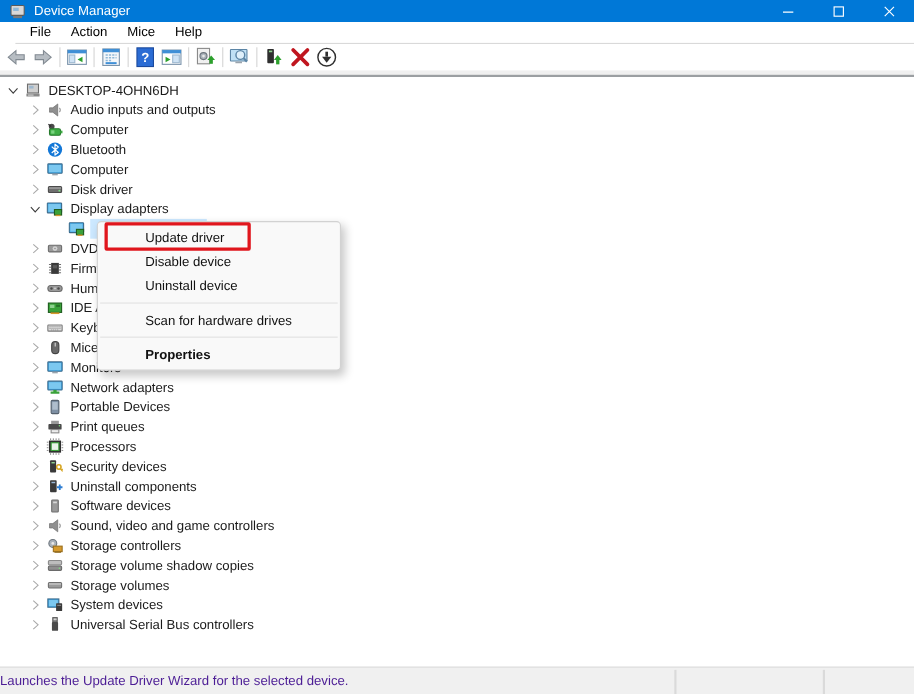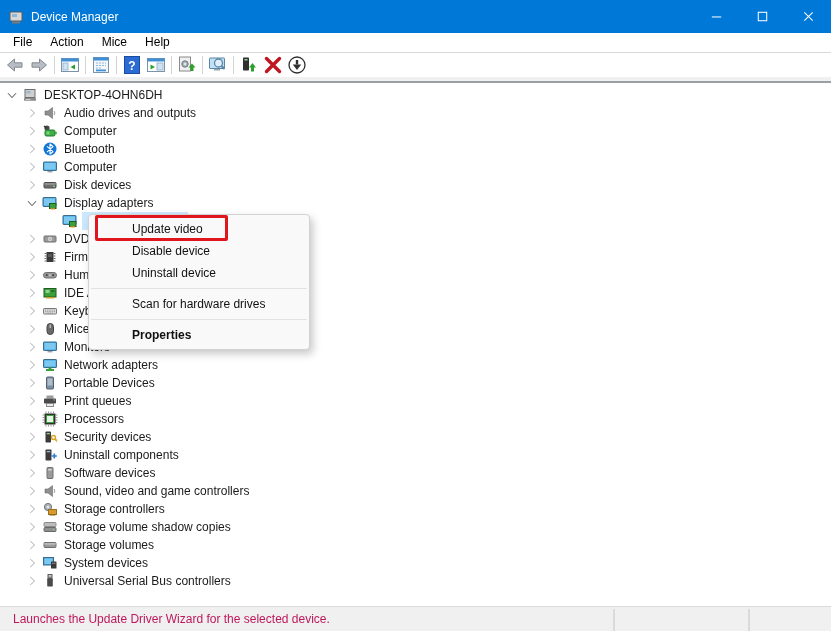--- a/index.html
+++ b/index.html
@@ -8,35 +8,35 @@
     font-family: "Liberation Sans", sans-serif;
     font-size: 12px;
     color: #1a1a1a;
     background: #fff;
     overflow: hidden;
   }
   .window { width: 831px; height: 631px; display: flex; flex-direction: column; background: #fff; }
 
   
   .titlebar {
-    height: 33px; background: #0078D7; color: #fff;
+    height: 20px; background: #0078D7; color: #fff;
     display: flex; align-items: center; flex: none; justify-content: space-between;
   }
   .titlebar .app-icon { width: 16px; height: 16px; margin-left: 8px; flex: none; }
   .titlebar .title { margin-left: 7px; font-size: 12px; color: #fff; }
   .titlebar .spacer { flex: 1; }
   .caption-btn {
     width: 46px; height: 28px; display: flex; align-items: center; justify-content: center;
     flex: none; cursor: default;
   }
 
   
   .menubar {
     height: 20px; background: #fff; border-bottom: 1px solid #d9d9d9;
-    display: flex; align-items: center; padding-left: 4px; flex: none;
+    display: flex; align-items: center; padding-left: 4px; flex: none; margin-left: 14px;
   }
   .menu-item { padding: 2px 9px 3px 9px; font-size: 12px; color: #000; }
 
   
   .toolbar {
     height: 24px; background: #fff; display: flex; align-items: center;
     padding-left: 3px; flex: none;
   }
   .tb-btn { width: 24px; height: 22px; display: flex; align-items: center; justify-content: center; flex: none; }
   .tb-sep { width: 1px; height: 18px; background: #d5d5d5; margin: 0 3px; flex: none; }
@@ -68,21 +68,21 @@
   .annotation-box {
     position: absolute; left: 95px; top: 132px; width: 133px; height: 26px;
     border: 3px solid #e0161d; border-radius: 2px; z-index: 10; pointer-events: none;
   }
 
   
   .statusbar {
     height: 25px; border-top: 1px solid #dcdcdc; background: #f0f0f0;
     display: flex; align-items: center; position: relative; flex: none;
   }
-  .statusbar .status-text { padding-left: 13px; font-size: 12px; color: #be185d; }
+  .statusbar .status-text { padding-left: 0; font-size: 12px; color: #4c1d95; }
   .sb-sep { position: absolute; top: 2px; bottom: 0; width: 2px; background: #dadada; }
 </style>
 </head>
 <body>
 
 <div class="window">
 
   <div class="titlebar">
     <span class="app-icon"><svg viewBox="0 0 16 16" width="16" height="16">
           <rect x="2" y="3" width="12" height="9" rx="1" fill="#d8d8d8" stroke="#5a5a5a"></rect>
@@ -221,21 +221,21 @@
         <div class="tree-row lvl1">
           <span class="chev">
             <svg viewBox="0 0 16 16" width="14" height="14">
               <path d="M6 3.5l5 4.5-5 4.5" fill="none" stroke="#a9a9a9" stroke-width="1.1"></path>
             </svg>
           </span>
           <span class="ticon"><svg viewBox="0 0 16 16" width="16" height="16">
               <path d="M3 6h3l4.5-3.5v11L6 10H3z" fill="#8f8f8f" stroke="#6a6a6a" stroke-width="0.6"></path>
               <path d="M12 6c1 1.2 1 2.8 0 4" stroke="#9a9a9a" fill="none"></path>
             </svg></span>
-          <span class="tlabel">Audio drives and outputs</span>
+          <span class="tlabel">Audio inputs and outputs</span>
         </div>
         <div class="tree-row lvl1">
           <span class="chev">
             <svg viewBox="0 0 16 16" width="14" height="14">
               <path d="M6 3.5l5 4.5-5 4.5" fill="none" stroke="#a9a9a9" stroke-width="1.1"></path>
             </svg>
           </span>
           <span class="ticon"><svg viewBox="0 0 16 16" width="16" height="16">
               <circle cx="5" cy="5" r="2.6" fill="#4a4a4a"></circle>
               <path d="M2 3l2.5 2" stroke="#2f2f2f" stroke-width="1.2"></path>
@@ -274,21 +274,21 @@
           <span class="chev">
             <svg viewBox="0 0 16 16" width="14" height="14">
               <path d="M6 3.5l5 4.5-5 4.5" fill="none" stroke="#a9a9a9" stroke-width="1.1"></path>
             </svg>
           </span>
           <span class="ticon"><svg viewBox="0 0 16 16" width="16" height="16">
               <rect x="2" y="5.5" width="12" height="5.5" rx="1" fill="#6e6e6e" stroke="#4a4a4a"></rect>
               <rect x="2.5" y="6.2" width="11" height="1.5" fill="#9a9a9a"></rect>
               <circle cx="12" cy="9.3" r="0.9" fill="#7ee07e"></circle>
             </svg></span>
-          <span class="tlabel">Disk devices</span>
+          <span class="tlabel">Disk driver</span>
         </div>
         <div class="tree-row lvl1">
           <span class="chev">
             <svg viewBox="0 0 16 16" width="14" height="14">
               <path d="M3.5 6l4.5 5 4.5-5" fill="none" stroke="#3c3c3c" stroke-width="1.1"></path>
             </svg>
           </span>
           <span class="ticon"><svg viewBox="0 0 16 16" width="16" height="16">
               <rect x="1" y="2.5" width="13" height="9" rx="0.6" fill="#3fa9e8" stroke="#3c6b8c"></rect>
               <rect x="2" y="3.5" width="11" height="7" fill="#7cc8f0"></rect>
@@ -565,21 +565,21 @@
               <rect x="6" y="1.5" width="4" height="4" fill="#8a8a8a" stroke="#5a5a5a"></rect>
               <rect x="6.8" y="2.3" width="1" height="1.2" fill="#fff"></rect>
               <rect x="8.3" y="2.3" width="1" height="1.2" fill="#fff"></rect>
               <rect x="5.2" y="5.5" width="5.6" height="8" rx="0.8" fill="#4a4a4a"></rect>
             </svg></span>
           <span class="tlabel">Universal Serial Bus controllers</span>
         </div>
       </div>
 
     <div class="context-menu" id="context-menu">
-        <div class="cm-item">Update video</div>
+        <div class="cm-item">Update driver</div>
         <div class="cm-item">Disable device</div>
         <div class="cm-item">Uninstall device</div>
         <div class="cm-sep"></div>
         <div class="cm-item">Scan for hardware drives</div>
         <div class="cm-sep"></div>
         <div class="cm-item bold">Properties</div>
       </div>
     <div class="annotation-box"></div>
   </div>
 

